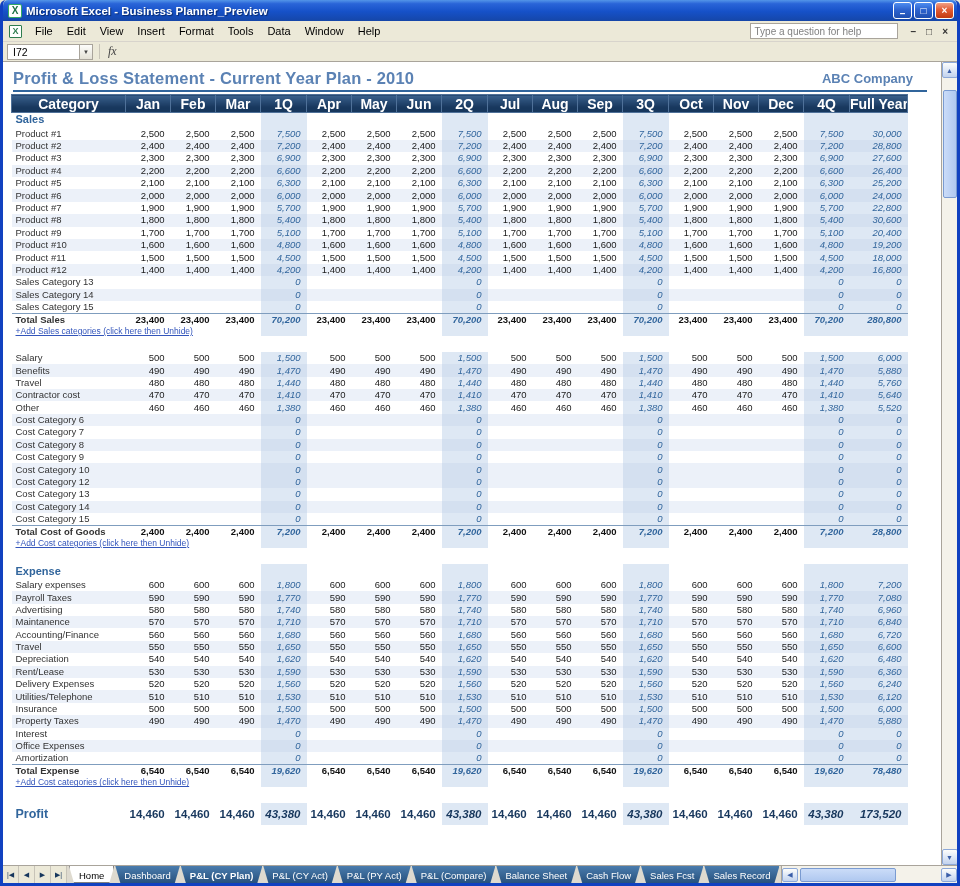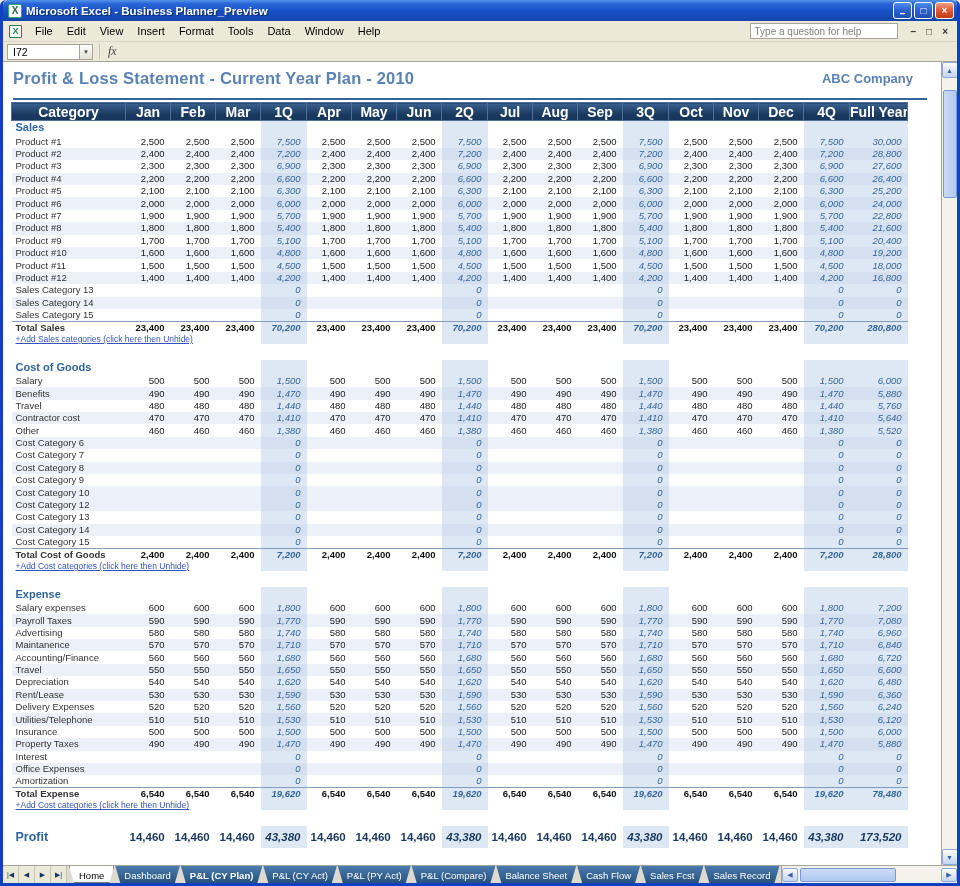--- a/index.html
+++ b/index.html
@@ -74,21 +74,21 @@
   .name-drop { width: 13px; height: 14px; font-size: 6px; color: #444;
     display: flex; align-items: center; justify-content: center;
     background: linear-gradient(#FDFDFB,#E4E1D6); border-left: 1px solid #A9A49B; }
   .fx { font-style: italic; font-family: "Liberation Serif", serif; font-size: 12px;
     color: #444; padding: 0 8px; border-left: 1px solid #C8C4B8; margin-left: 6px; }
 
   
   .body { flex: 1; display: flex; min-height: 0; background: #fff; }
   .sheet { flex: 1; background: #fff; overflow: hidden; position: relative; }
 
-  .sheet-header { position: relative; padding: 7px 26px 0 10px; height: 40px; }
+  .sheet-header { position: relative; padding: 7px 26px 0 10px; height: 32px; }
   .sheet-title { font-size: 16.5px; font-weight: bold; color: #5B82B4; letter-spacing: 0.2px; }
   .company { position: absolute; right: 28px; top: 9px; font-size: 13px; font-weight: bold; color: #5B82B4; }
   .title-rule { position: absolute; left: 10px; right: 14px; bottom: 2px; height: 2px; background: #31659C; }
 
   
   table.pl { border-collapse: collapse; table-layout: fixed; margin-left: 8px; width: 894px; }
   col.c-cat { width: 114px; } col.c-m { width: 45px; } col.c-q { width: 46px; } col.c-fy { width: 58px; }
 
   .pl th {
     background: linear-gradient(#3A608C, #17375D 70%);
@@ -429,21 +429,21 @@
               <td class="num">1,800</td>
               <td class="num q">5,400</td>
               <td class="num">1,800</td>
               <td class="num">1,800</td>
               <td class="num">1,800</td>
               <td class="num q">5,400</td>
               <td class="num">1,800</td>
               <td class="num">1,800</td>
               <td class="num">1,800</td>
               <td class="num q">5,400</td>
-              <td class="num q">21,600</td>
+              <td class="num q">30,600</td>
             </tr>
             <tr class="data-row">
               <td class="label">Product #9</td>
               <td class="num">1,700</td>
               <td class="num">1,700</td>
               <td class="num">1,700</td>
               <td class="num q">5,100</td>
               <td class="num">1,700</td>
               <td class="num">1,700</td>
               <td class="num">1,700</td>
@@ -610,40 +610,20 @@
               <td class="num"></td>
               <td class="num q"></td>
               <td class="num"></td>
               <td class="num"></td>
               <td class="num"></td>
               <td class="num q"></td>
               <td class="num q"></td>
             </tr>
             <tr class="spacer-row">
               <td colspan="18" class="spacer"></td>
-            </tr>
-            <tr class="section-row">
-              <td class="label section-label">Cost of Goods</td>
-              <td class="num"></td>
-              <td class="num"></td>
-              <td class="num"></td>
-              <td class="num q"></td>
-              <td class="num"></td>
-              <td class="num"></td>
-              <td class="num"></td>
-              <td class="num q"></td>
-              <td class="num"></td>
-              <td class="num"></td>
-              <td class="num"></td>
-              <td class="num q"></td>
-              <td class="num"></td>
-              <td class="num"></td>
-              <td class="num"></td>
-              <td class="num q"></td>
-              <td class="num q"></td>
             </tr>
             <tr class="data-row">
               <td class="label">Salary</td>
               <td class="num">500</td>
               <td class="num">500</td>
               <td class="num">500</td>
               <td class="num q">1,500</td>
               <td class="num">500</td>
               <td class="num">500</td>
               <td class="num">500</td>

